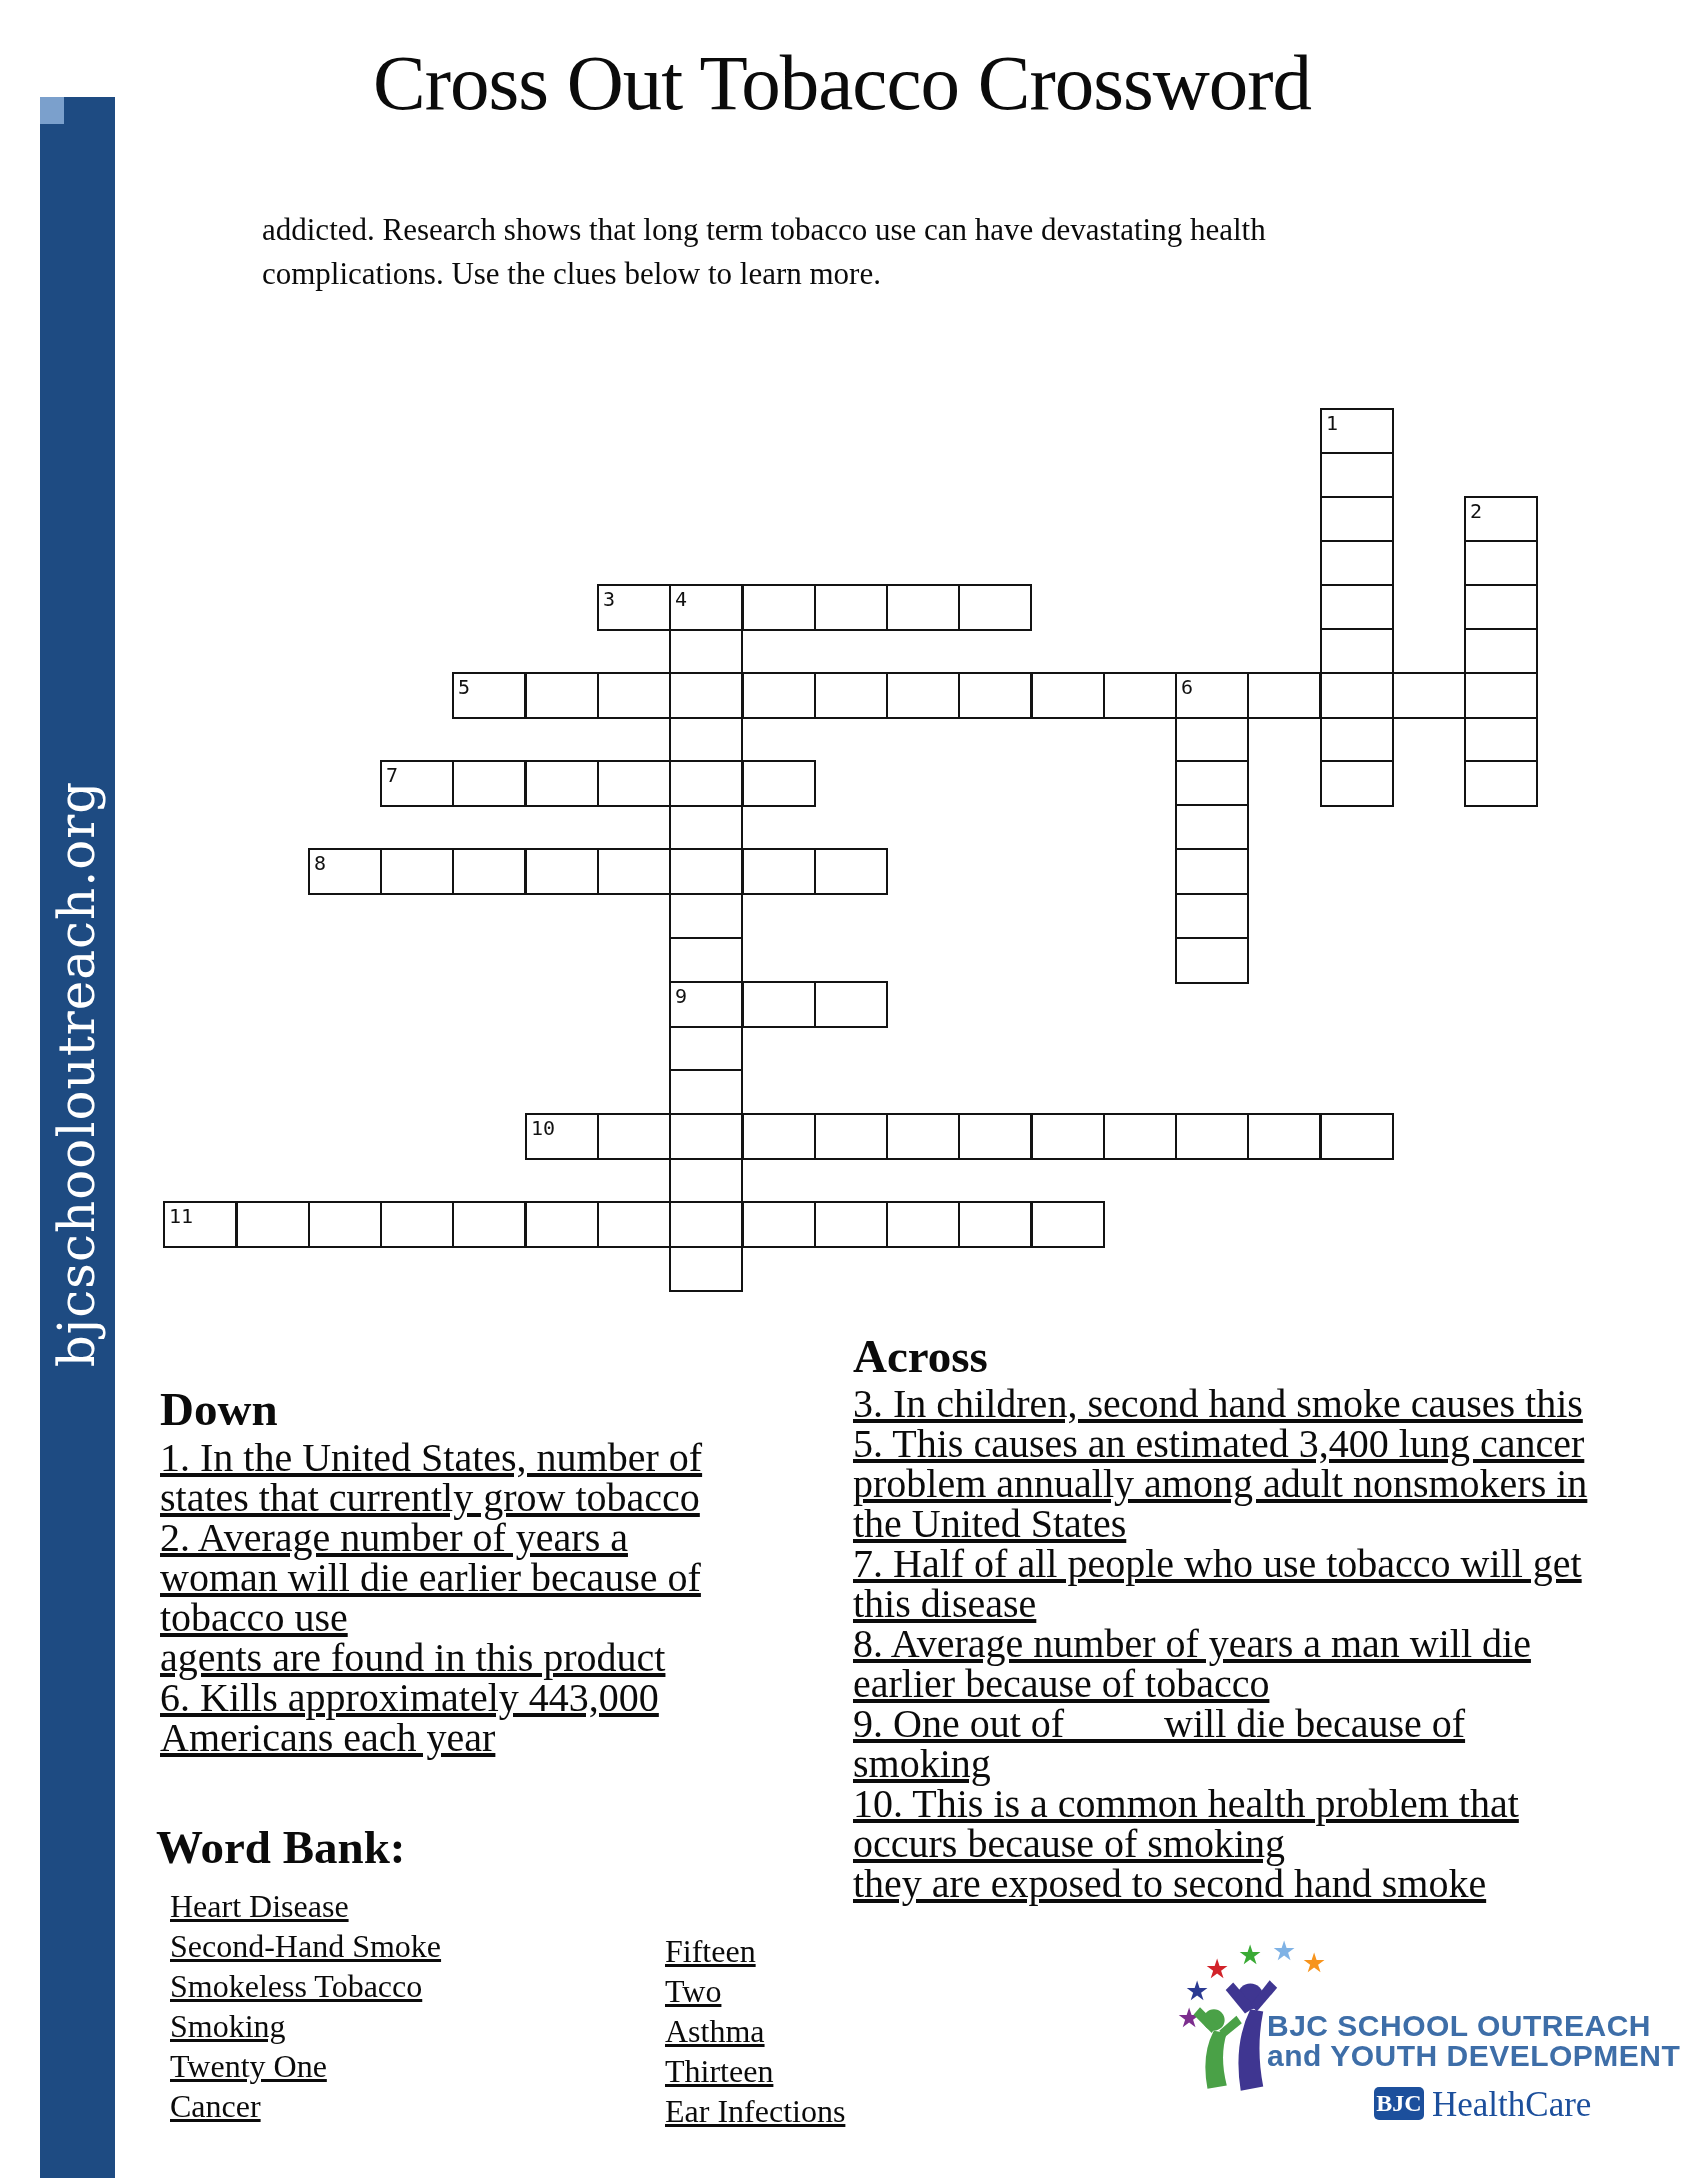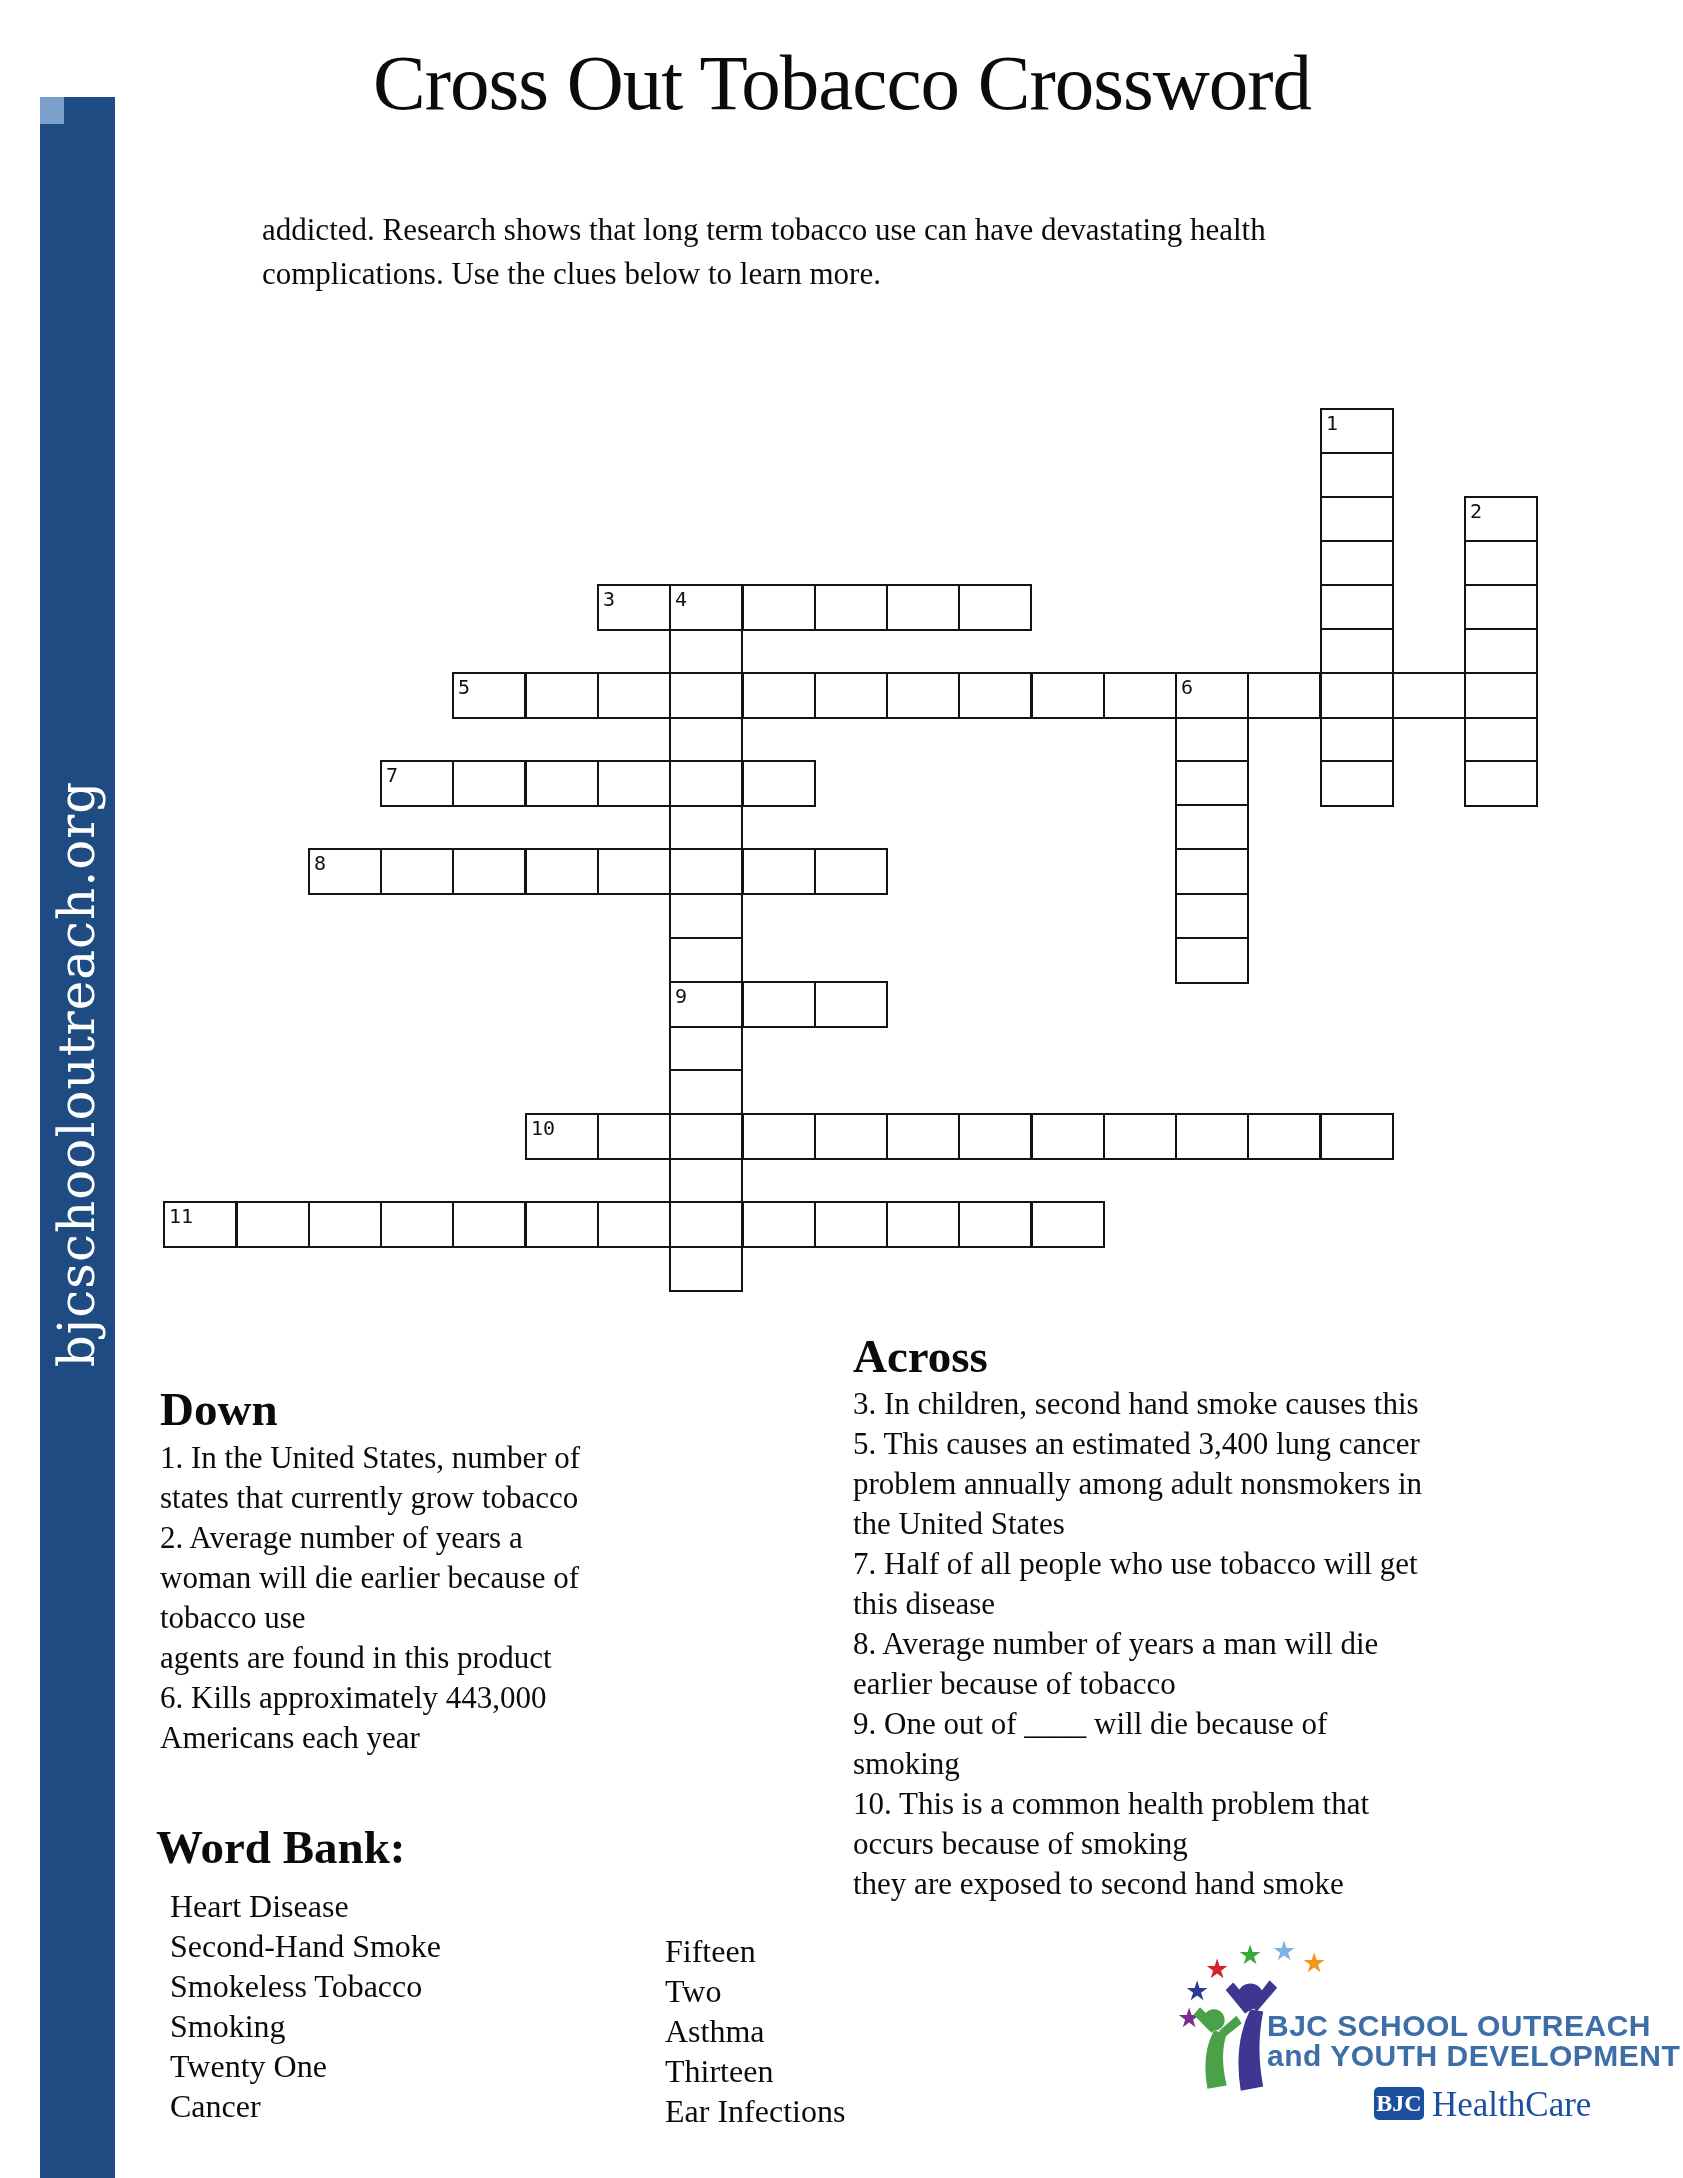--- a/index.html
+++ b/index.html
@@ -13,25 +13,25 @@
   
   .page-title{position:absolute;left:149px;top:38px;width:1386px;text-align:center;
         font-size:79px;font-weight:400;letter-spacing:-1px;}
   .intro{position:absolute;left:262px;top:208px;width:1119px;font-size:31px;line-height:44px;}
   
   .grid-layer{position:absolute;left:0;top:0;}
   .cell{position:absolute;width:74px;height:47px;background:#ffffff;border:2.5px solid #131313;box-sizing:border-box;}
   .cellnum{position:absolute;z-index:3;font-family:"DejaVu Sans Mono", monospace;font-size:20px;color:#111;}
   
   .section-heading{position:absolute;font-size:47px;font-weight:bold;letter-spacing:0px;}
-  .clue-list{position:absolute;font-size:31px;line-height:40px;}
+  .clue-list{position:absolute;font-size:40px;line-height:40px;text-decoration:underline;}
   .clue-line{white-space:nowrap;}
   
   .wb-col{position:absolute;font-size:32px;line-height:40px;}
-  .wb-item{white-space:nowrap;}
+  .wb-item{white-space:nowrap;text-decoration:underline;}
   
   .logo{position:absolute;left:1173px;top:1940px;width:446px;height:213px;}
   .logo-star{position:absolute;font-size:27px;line-height:27px;}
   .logo-figures{position:absolute;left:10px;top:20px;}
   .logo-line1{position:absolute;left:94px;top:69px;font-family:"Liberation Sans", sans-serif;
         font-size:30px;font-weight:600;letter-spacing:0.5px;white-space:nowrap;}
   .logo-line2{position:absolute;left:94px;top:99px;font-family:"Liberation Sans", sans-serif;
         font-size:30px;font-weight:600;letter-spacing:0.5px;white-space:nowrap;}
   .bjc-badge{position:absolute;left:201px;top:147px;width:50px;height:33px;border-radius:5px;
         display:flex;align-items:center;justify-content:center;color:#fff;

